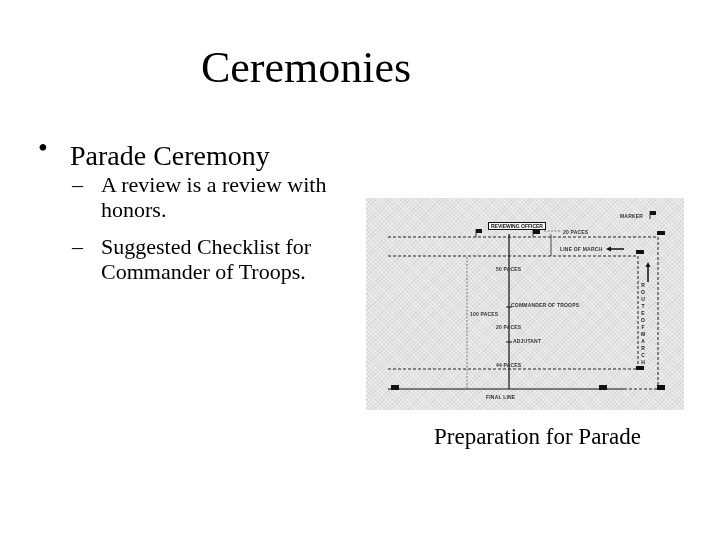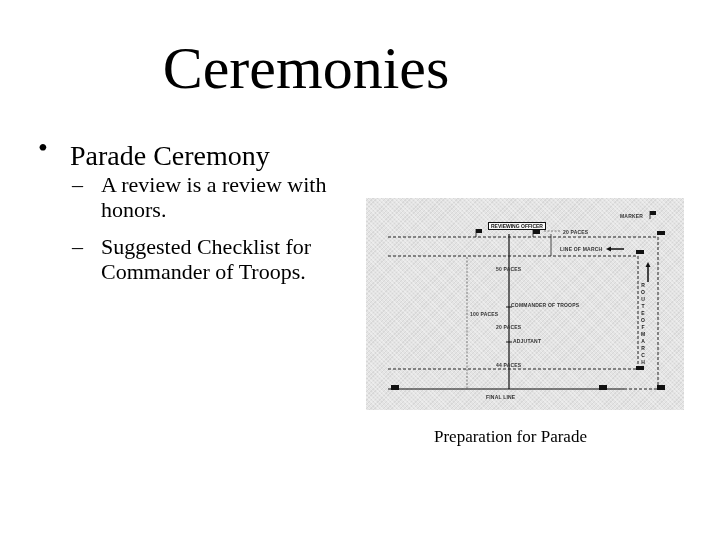--- a/index.html
+++ b/index.html
@@ -2,21 +2,21 @@
 <html><head>
   <meta charset="utf-8">
   <style>
     html, body { margin: 0; padding: 0; }
     body {
       width: 720px; height: 540px; background: #ffffff; position: relative; overflow: hidden;
       font-family: "Liberation Serif", "DejaVu Serif", serif; color: #000;
     }
     .title {
       position: absolute; left: 0; top: 40px; width: 612px; text-align: center;
-      font-size: 60px; line-height: 56px;
+      font-size: 44px; line-height: 56px;
     }
     .bullet-l1 {
       position: absolute; left: 38px; top: 131px; font-size: 28px; line-height: 34px;
     }
     .bullet-l1 .dot { position: absolute; left: 0; top: 0; }
     .bullet-l1 .txt { position: absolute; left: 32px; top: 8px; white-space: nowrap; }
     .bullet-l2 { position: absolute; left: 72px; font-size: 22px; line-height: 25px; }
     .bullet-l2 .dash { position: absolute; left: 0; top: 0; }
     .bullet-l2 .txt { position: absolute; left: 29px; top: 0; width: 270px; }
     .b2a { top: 172px; }
@@ -40,21 +40,21 @@
       border: 1.5px solid #111; background: #fafafa; padding: 0 2px;
       font-family: "Liberation Sans", "DejaVu Sans", sans-serif; font-size: 5px; font-weight: bold;
       line-height: 6px; text-align: center; color: #111;
     }
     .vertical-label {
       position: absolute; left: 274px; top: 84px; width: 6px;
       font-family: "Liberation Sans", "DejaVu Sans", sans-serif; font-size: 5px; font-weight: bold;
       line-height: 7px; text-align: center; color: #222; word-break: break-all;
     }
     .caption {
-      position: absolute; left: 434px; top: 426px; font-size: 17px; line-height: 22px; white-space: nowrap;
+      position: absolute; left: 434px; top: 426px; font-size: 23px; line-height: 22px; white-space: nowrap;
     }
   </style>
 </head>
 <body>
 
 <div>
   <div class="title">Ceremonies</div>
 
   <div class="bullet-l1">
     <span class="dot">•</span>

